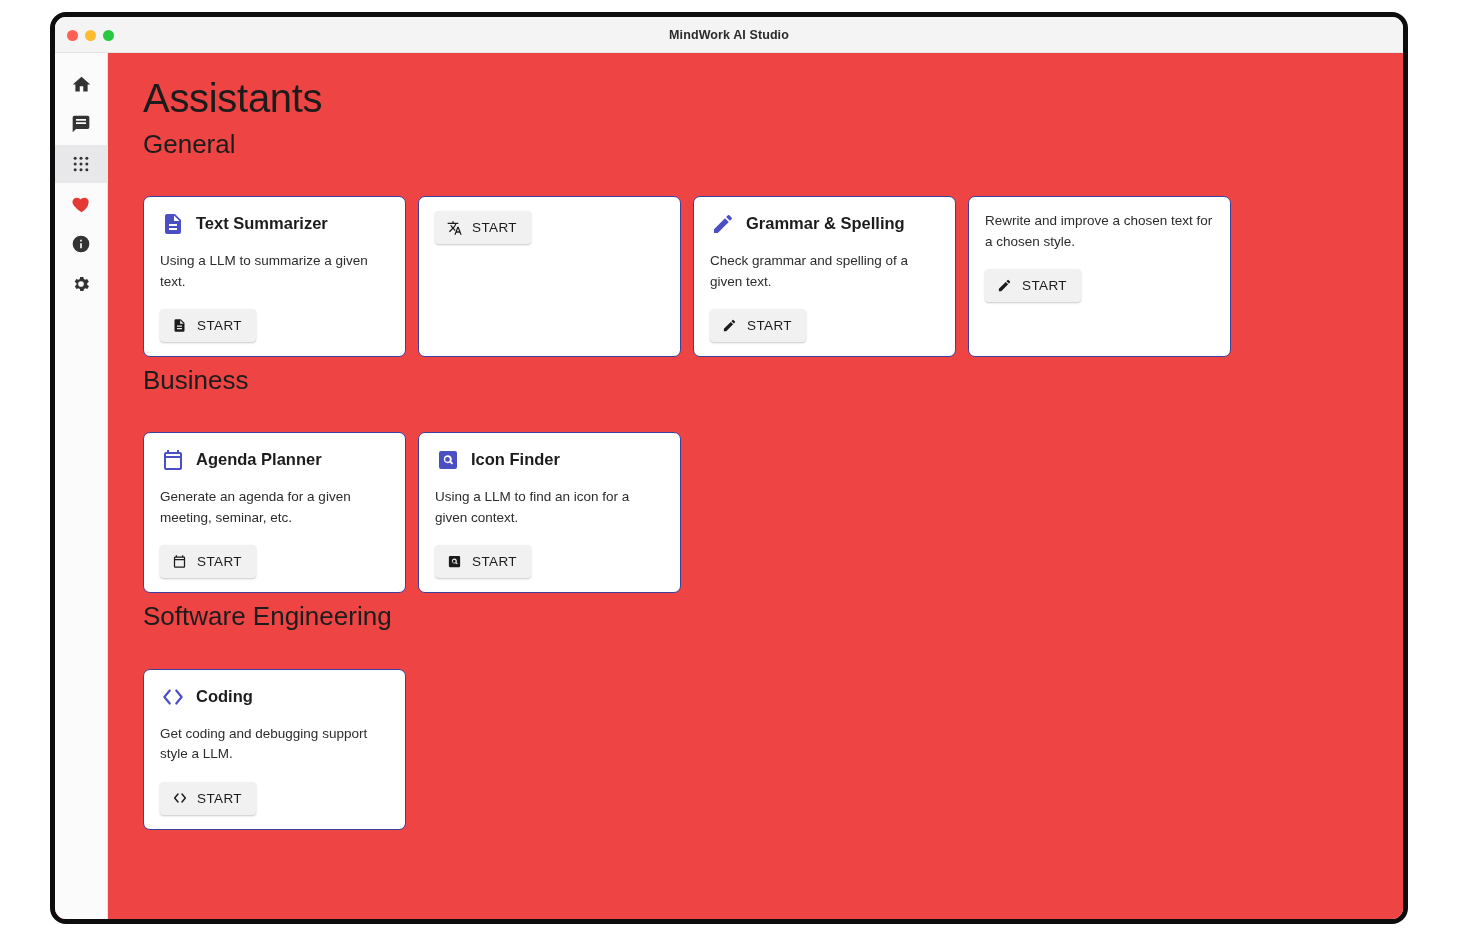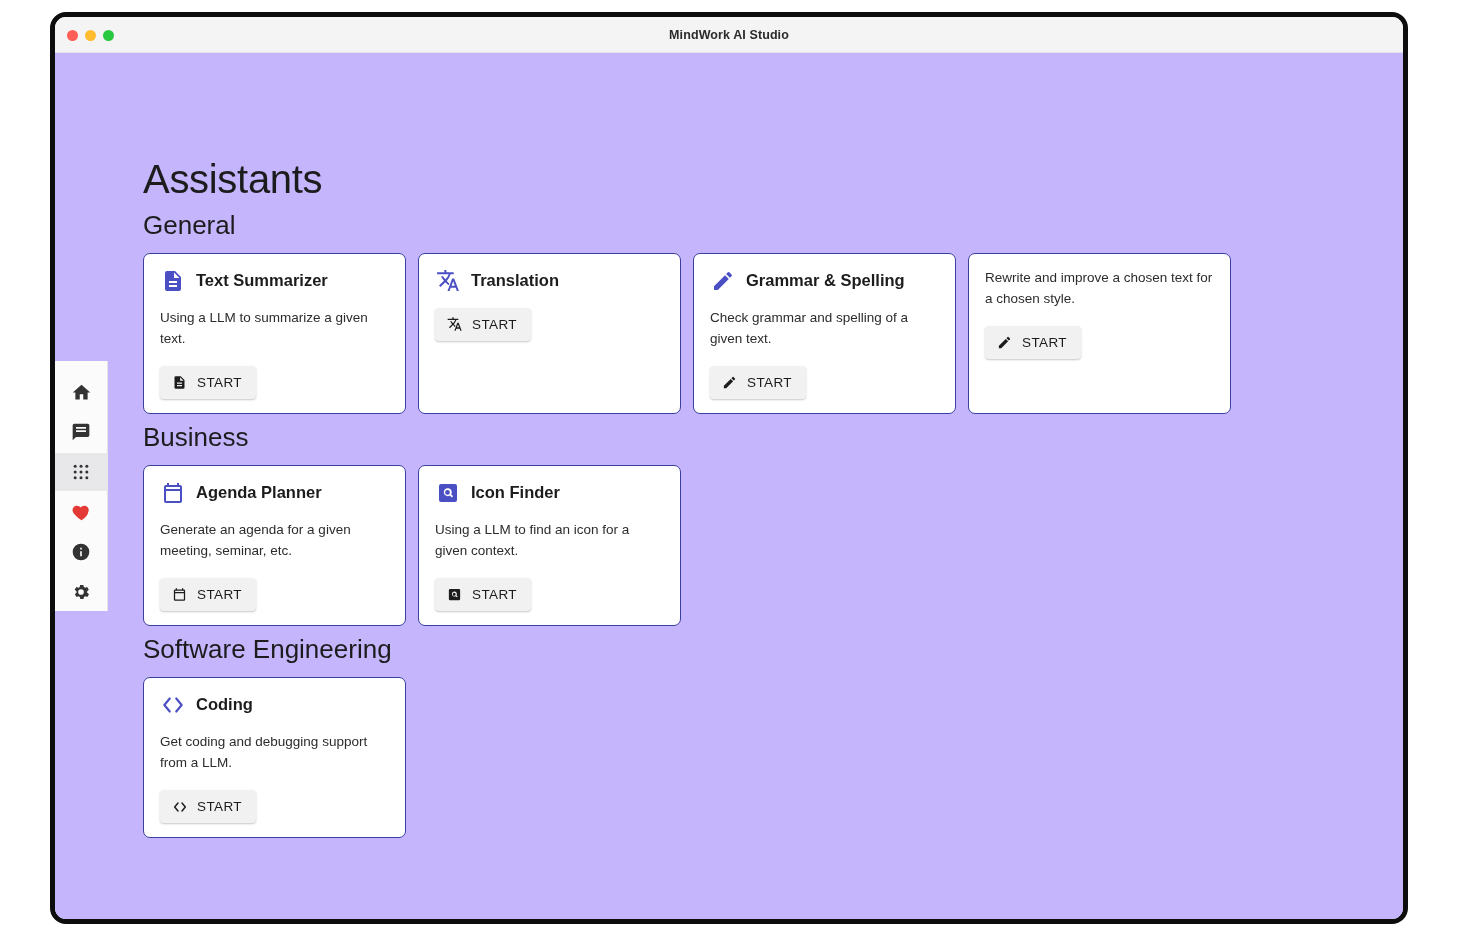--- a/index.html
+++ b/index.html
@@ -63,22 +63,21 @@
     font-size: 12.5px;
     font-weight: bold;
     color: #2b2b2b;
     letter-spacing: 0.1px;
   }
 
   .body-area {
     flex: 1;
     display: flex;
     min-height: 0;
-    background: #c4b5fd;
-    align-items: center;
+    background: #ef4444;
   }
 
   .sidebar {
     width: 53px;
     min-width: 53px;
     background: #fbfbfc;
     border-right: 1px solid #e3e3e6;
     padding-top: 12px;
     display: flex;
     flex-direction: column;
@@ -130,20 +129,21 @@
   }
 
   .card {
     width: 263px;
     border: 1.5px solid #3b3f9e;
     border-radius: 7px;
     background: #ffffff;
     padding: 14px 16px 14px 16px;
     display: flex;
     flex-direction: column;
+    margin-top: 24px;
   }
 
   .card-head {
     display: flex;
     align-items: center;
     gap: 10px;
     margin-bottom: 14px;
   }
 
   .card-icon { width: 26px; height: 26px; display: flex; align-items: center; justify-content: center; }
@@ -275,28 +275,20 @@
               <span class="btn-icon">
                 <svg width="15" height="15" viewBox="0 0 24 24" fill="#1c1c1c">
                     <path d="M14 2H6a2 2 0 0 0-2 2v16a2 2 0 0 0 2 2h12a2 2 0 0 0 2-2V8l-6-6zm2 16H8v-2h8v2zm0-4H8v-2h8v2zm-3-5V3.5L18.5 9H13z"></path>
                   </svg>
               </span>
               <span>START</span>
             </button>
           </div>
 
           <div class="card">
-            <div class="card-head">
-              <span class="card-icon">
-                <svg width="25" height="25" viewBox="0 0 24 24" fill="#4b4fc4">
-                    <path d="M12.9 15l-2.6-2.6.03-.03A17.5 17.5 0 0 0 13.98 6H17V4h-7V2H8v2H1v2h11.2A15.5 15.5 0 0 1 9 10.9 15.6 15.6 0 0 1 6.8 8H4.8a17.6 17.6 0 0 0 2.8 4.2L2.9 16.9 4.3 18.3 9 13.6l2.9 2.9.9-1.5zM17.5 10h-2L11 22h2l1.1-3h4.8l1.1 3h2l-4.5-12zm-2.6 7L16.5 12.7 18.1 17h-3.2z"></path>
-                  </svg>
-              </span>
-              <span class="card-title">Translation</span>
-            </div>
             <button class="start-btn">
               <span class="btn-icon">
                 <svg width="16" height="16" viewBox="0 0 24 24" fill="#1c1c1c">
                     <path d="M12.9 15l-2.6-2.6.03-.03A17.5 17.5 0 0 0 13.98 6H17V4h-7V2H8v2H1v2h11.2A15.5 15.5 0 0 1 9 10.9 15.6 15.6 0 0 1 6.8 8H4.8a17.6 17.6 0 0 0 2.8 4.2L2.9 16.9 4.3 18.3 9 13.6l2.9 2.9.9-1.5zM17.5 10h-2L11 22h2l1.1-3h4.8l1.1 3h2l-4.5-12zm-2.6 7L16.5 12.7 18.1 17h-3.2z"></path>
                   </svg>
               </span>
               <span>START</span>
             </button>
           </div>
 
@@ -385,21 +377,21 @@
           <div class="card">
             <div class="card-head">
               <span class="card-icon">
                 <svg width="26" height="26" viewBox="0 0 24 24" fill="none" stroke="#4b4fc4" stroke-width="2" stroke-linecap="round" stroke-linejoin="round">
                     <polyline points="9,6 4,12 9,18"></polyline>
                     <polyline points="15,6 20,12 15,18"></polyline>
                   </svg>
               </span>
               <span class="card-title">Coding</span>
             </div>
-            <div class="card-desc">Get coding and debugging support from a LLM.</div>
+            <div class="card-desc">Get coding and debugging support style a LLM.</div>
             <button class="start-btn">
               <span class="btn-icon">
                 <svg width="16" height="16" viewBox="0 0 24 24" fill="none" stroke="#1c1c1c" stroke-width="2.2" stroke-linecap="round" stroke-linejoin="round">
                     <polyline points="9,6 4,12 9,18"></polyline>
                     <polyline points="15,6 20,12 15,18"></polyline>
                   </svg>
               </span>
               <span>START</span>
             </button>
           </div>

